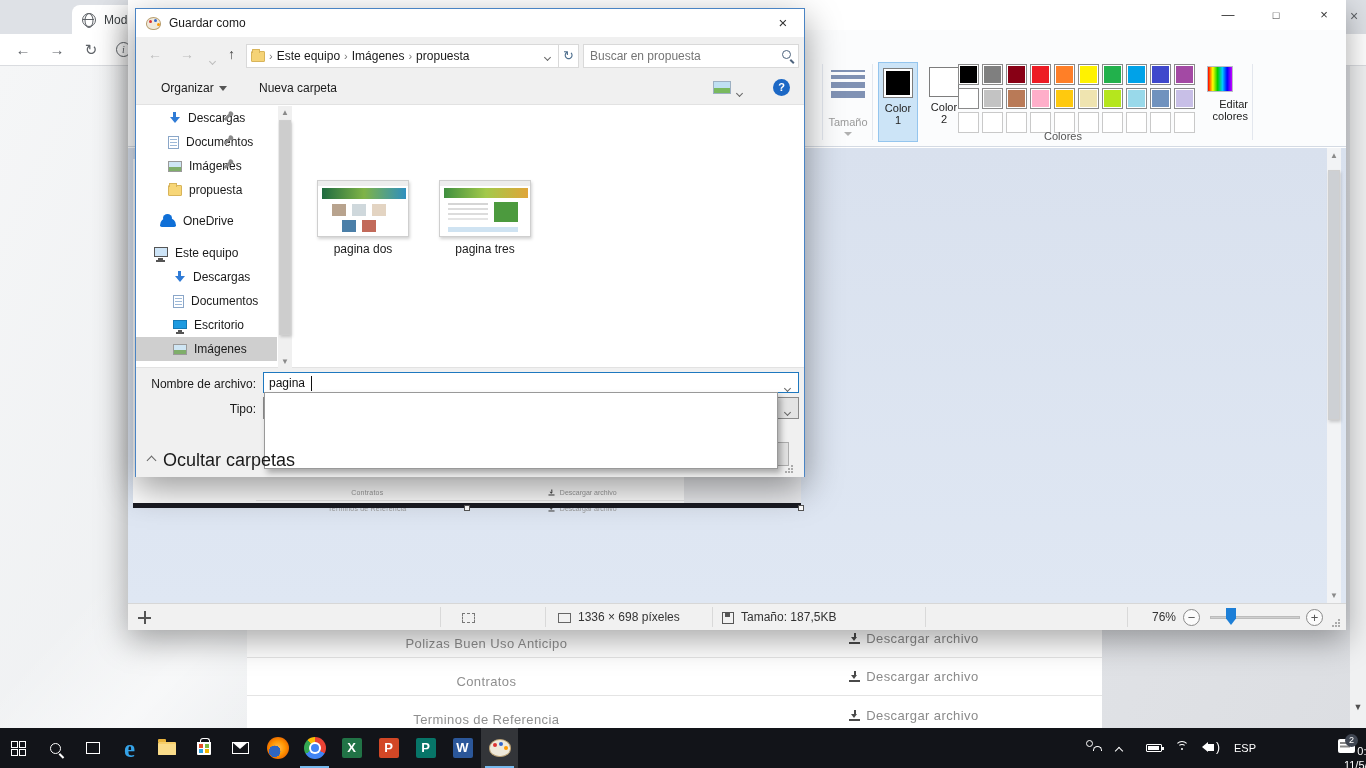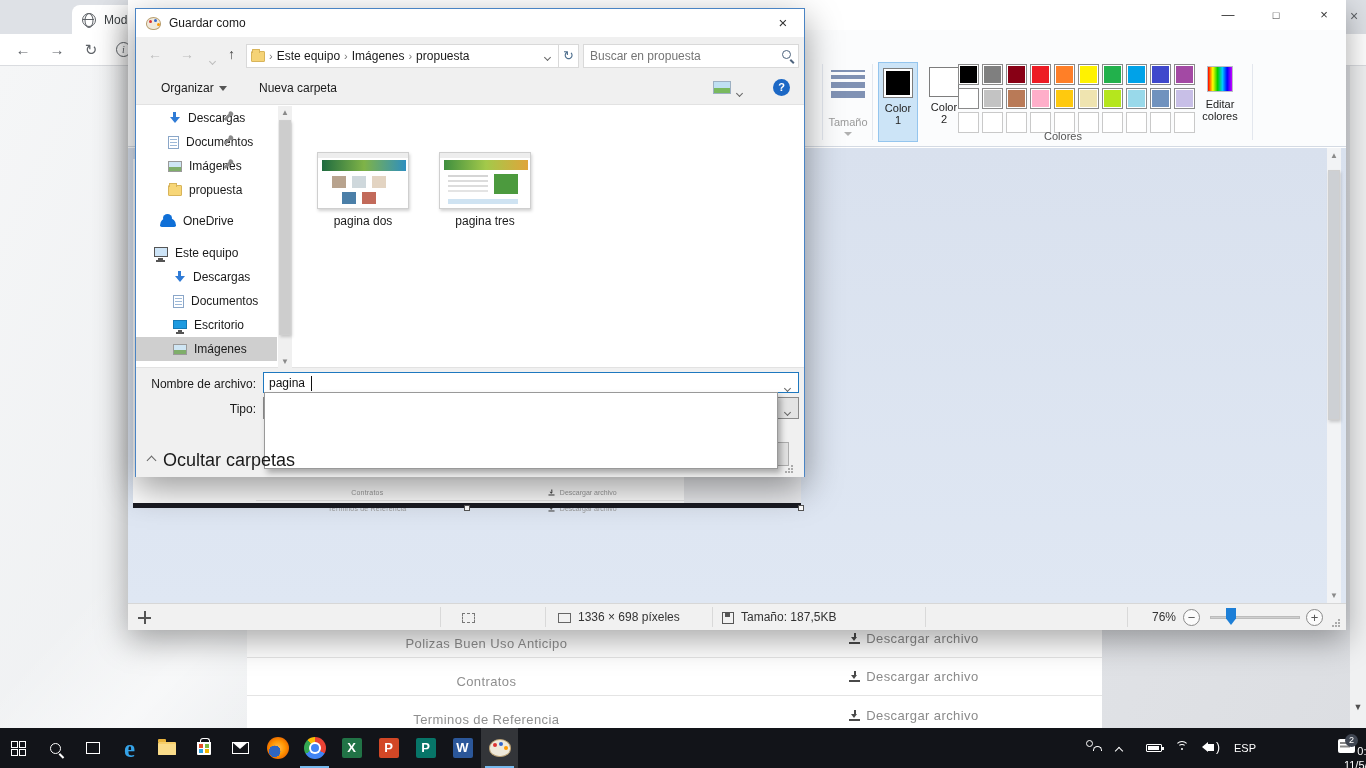--- a/index.html
+++ b/index.html
@@ -124,21 +124,21 @@
   .ic-folder { width:14px; height:11px; background:#f7d677; border:1px solid #d8b45a; border-radius:1px; position:relative; }
   .ic-folder::before { content:''; position:absolute; left:0; top:-3px; width:6px; height:3px; background:#f7d677; border:1px solid #d8b45a; border-bottom:none; }
   .ic-cloud { width:16px; height:9px; background:#0f6fd7; border-radius:8px 8px 2px 2px; position:relative; margin-top:3px; }
   .ic-cloud::before { content:''; position:absolute; left:3px; top:-4px; width:9px; height:8px; background:#0f6fd7; border-radius:50%; }
   .ic-pc { width:14px; height:10px; border:1.5px solid #555; background:#cde4f7; position:relative; margin-top:-2px; }
   .ic-pc::after { content:''; position:absolute; left:3px; top:10px; width:5px; height:2px; background:#555; box-shadow:-2px 2px 0 #555, 2px 2px 0 #555; }
   .ic-desk { width:14px; height:9px; background:#1d9ae0; border:1px solid #1379b5; position:relative; margin-top:-2px; }
   .ic-desk::after { content:''; position:absolute; left:4px; top:9px; width:4px; height:2px; background:#555; box-shadow:-2px 2px 0 #555, 2px 2px 0 #555; }
   .sb-scroll { position:absolute; left:142px; top:1px; width:14px; height:262px; background:#f0f0f0; }
   .sb-scroll .thumb { position:absolute; left:1px; top:14px; width:12px; height:215px; background:#cdcdcd; }
-  .file-item { position:absolute; width:122px; text-align:center; }
+  .file-item { position:absolute; width:122px; text-align:center;margin-top:28px; }
   .thumb { position:relative; width:92px; height:57px; margin:0 auto; background:#fff; border:1px solid #cfcfcf; box-shadow:1px 2px 3px rgba(0,0,0,.18); overflow:hidden; }
   .thumb .bar { position:absolute; left:0; top:0; width:100%; height:5px; background:#ededed; }
   .fname { margin-top:5px; font-size:12px; color:#1a1a1a; }
   .formarea { position:absolute; left:0; top:359px; width:668px; height:109px; background:#f0f0f0; }
   .flabel { position:absolute; text-align:right; width:110px; font-size:12px; }
   .fninput { position:absolute; left:127px; top:4px; width:536px; height:21px; background:#fff; border:1px solid #1e78bf; }
   .fninput input { position:absolute; left:5px; top:1px; width:480px; height:17px; border:none; outline:none; font-size:12px; color:#111; background:transparent; font-family:"Liberation Sans",sans-serif; }
   .caret { position:absolute; left:47px; top:3px; width:1px; height:15px; background:#111; }
   .combo-arrow { position:absolute; top:7px; }
   .typecombo { position:absolute; left:127px; top:29px; width:536px; height:22px; background:#e3e3e3; border:1px solid #8a8a8a; }
@@ -298,21 +298,21 @@
       <div class="swatch empty" style="left:854px; top:82px;"></div>
       <div class="swatch empty" style="left:878px; top:82px;"></div>
       <div class="swatch empty" style="left:902px; top:82px;"></div>
       <div class="swatch empty" style="left:926px; top:82px;"></div>
       <div class="swatch empty" style="left:950px; top:82px;"></div>
       <div class="swatch empty" style="left:974px; top:82px;"></div>
       <div class="swatch empty" style="left:998px; top:82px;"></div>
       <div class="swatch empty" style="left:1022px; top:82px;"></div>
       <div class="swatch empty" style="left:1046px; top:82px;"></div>
 
-      <div class="abs" style="left:1064px; top:32px; width:56px; height:80px; text-align:center;">
+      <div class="abs" style="left:1064px; top:32px; width:56px; height:80px; text-align:right;">
         <div class="rainbow" style="width:26px; height:26px; margin:4px auto 6px auto;"></div>
         <div style="font-size:11px; color:#222;"><span>Editar</span><br><span>colores</span></div>
       </div>
 
       <div class="rib-btn-label" style="left:900px; top:100px; width:70px; color:#555;">Colores</div>
     </div>
 
     <div class="abs canvas-area">
       <div class="canvas">
         <div class="mini-card">

